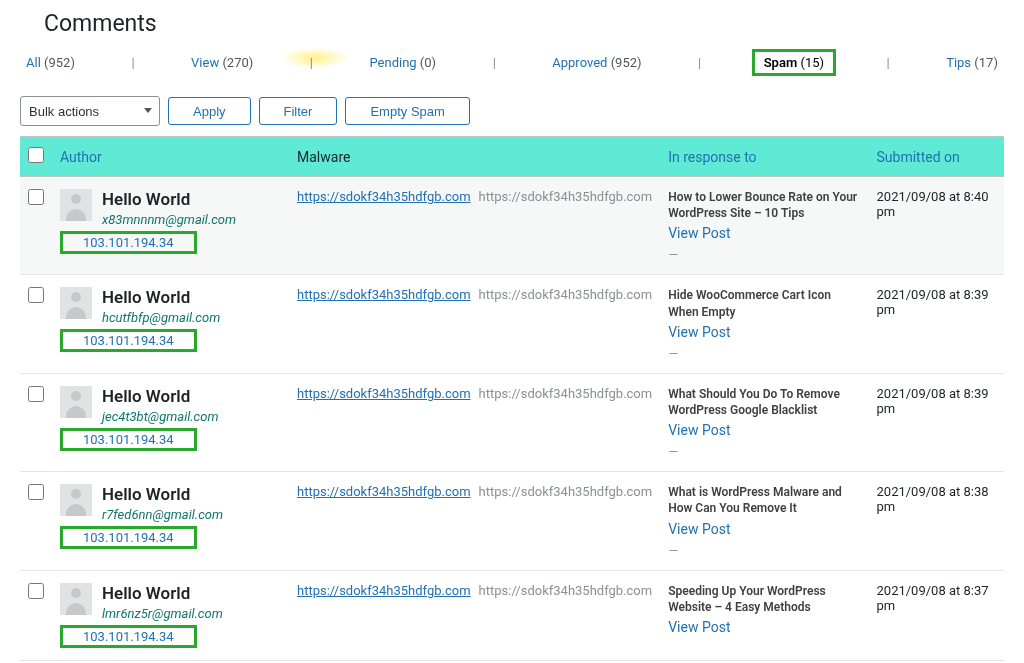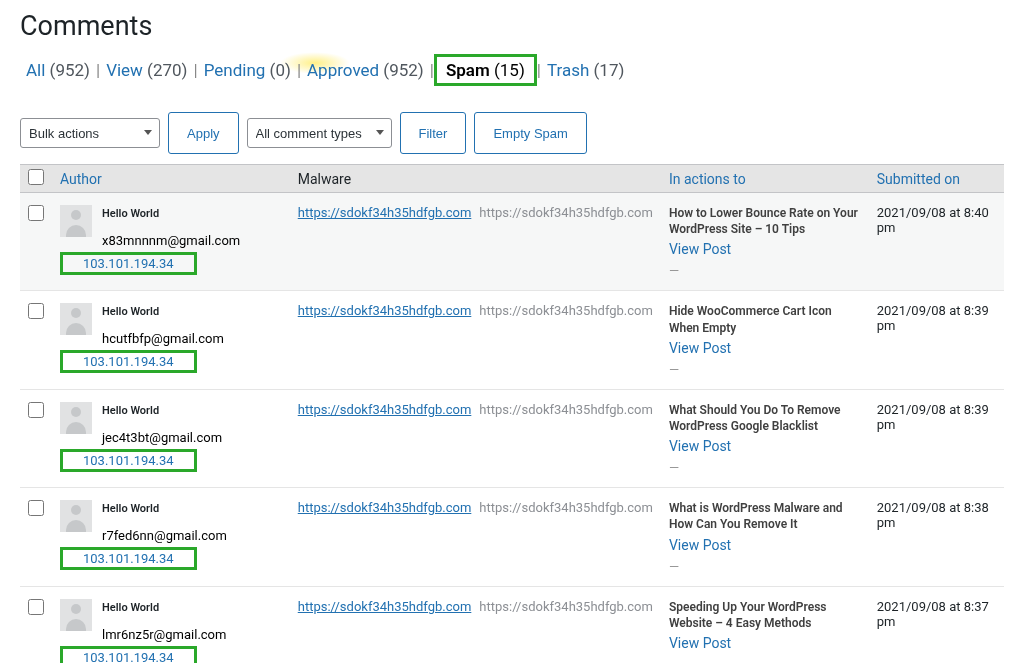--- a/index.html
+++ b/index.html
@@ -8,31 +8,33 @@
       padding: 0;
     }
     body {
       font-family: -apple-system, BlinkMacSystemFont, "Segoe UI", Roboto, Oxygen-Sans, Ubuntu, Cantarell, "Helvetica Neue", sans-serif;
       font-size: 13px;
       color: #3c434a;
       background: #fff;
       padding: 10px 20px;
     }
     h1.page-title {
-      font-size: 27px;
+      font-size: 23px;
       font-weight: 400;
       color: #1d2327;
       margin-bottom: 12px;
+      margin-left: 24px;
     }
     .subsubsub {
       display: flex;
       align-items: center;
-      font-size: 17px;
-      margin-bottom: 26px;
+      font-size: 13px;
+      margin-bottom: 20px;
       position: relative;
+      justify-content: space-between;
     }
     .subsubsub a {
       color: #2271b1;
       text-decoration: none;
       padding: 4px 6px;
       display: inline-block;
     }
     .subsubsub a .count { color: #50575e; }
     .subsubsub .sep { color: #888; margin: 0 0px; }
     .subsubsub a.current {
@@ -78,43 +80,43 @@
       position: absolute;
       right: 8px;
       top: 12px;
       width: 0; height: 0;
       border-left: 4px solid transparent;
       border-right: 4px solid transparent;
       border-top: 5px solid #555;
       pointer-events: none;
     }
     .btn {
-      height: 42px;
+      height: 28px;
       border: 1px solid #2271b1;
       background: #fff;
       color: #2271b1;
       border-radius: 3px;
-      padding: 0 18px;
+      padding: 0 24px;
       font-size: 13px;
       cursor: pointer;
     }
 
     table.wp-list {
       width: 100%;
       border-collapse: collapse;
       border-top: 1px solid #c3c4c7;
     }
     table.wp-list thead th {
       text-align: left;
       font-weight: 400;
       font-size: 14px;
       color: #2271b1;
-      padding: 4px 8px;
+      padding: 10px 8px;
       border-bottom: 1px solid #c3c4c7;
-      background: #e5e5e5;
+      background: #5eead4;
     }
     table.wp-list thead th.cb {
       width: 30px;
     }
     table.wp-list thead th.col-comment { color: #1d2327; }
     table.wp-list tbody tr {
       border-bottom: 1px solid #e5e5e5;
     }
     table.wp-list tbody tr:first-child {
       background: #f6f7f7;
@@ -155,26 +157,27 @@
       bottom: 0;
       left: 6px;
       width: 20px;
       height: 12px;
       background: #c6c8ca;
       border-radius: 12px 12px 0 0;
     }
     .author-meta .name {
       color: #1d2327;
       font-weight: 600;
-      font-size: 11px;
+      font-size: 17px;
     }
     .author-meta .email {
-      color: #000000;
+      color: #0f766e;
       display: block;
-      margin-top: 13px;
+      margin-top: 3px;
+      font-style: italic;
     }
     .ip-wrap {
       margin-top: 4px;
     }
     .ip-link {
       color: #2271b1;
       text-decoration: none;
       border: 3px solid #2aa82a;
       padding: 1px 20px;
       display: inline-block;
@@ -233,46 +236,41 @@
   <a><span>All</span> <span class="count">(952)</span></a>
   <span class="sep">|</span>
   <a><span>View</span> <span class="count">(270)</span></a>
   <span class="sep">|</span>
   <a><span>Pending</span> <span class="count">(0)</span></a>
   <span class="sep">|</span>
   <a><span>Approved</span> <span class="count">(952)</span></a>
   <span class="sep">|</span>
   <a class="current"><span>Spam</span> <span class="count">(15)</span></a>
   <span class="sep">|</span>
-  <a><span>Trash</span> <span class="count">(17)</span></a>
+  <a><span>Tips</span> <span class="count">(17)</span></a>
 </div>
 
 <div class="tablenav-top">
   <span class="select-wrap">
     <select class="bulk" style="width:140px">
       <option>Bulk actions</option>
     </select>
   </span>
   <button class="btn">Apply</button>
-  <span class="select-wrap">
-    <select class="type" style="width:145px">
-      <option>All comment types</option>
-    </select>
-  </span>
   <button class="btn">Filter</button>
   <button class="btn">Empty Spam</button>
 </div>
 
 <table class="wp-list">
   <thead>
     <tr>
       <th class="cb"><input type="checkbox" style=""></th>
       <th>Author</th>
       <th class="col-comment">Malware</th>
-      <th>In actions to</th>
+      <th>In response to</th>
       <th>Submitted on</th>
     </tr>
   </thead>
   <tbody id="comment-rows">
       <tr>
     <td class="cb"><input type="checkbox" style=""></td>
     <td class="col-author">
       <div class="author-cell">
         <div class="avatar"></div>
         <div class="author-meta">

